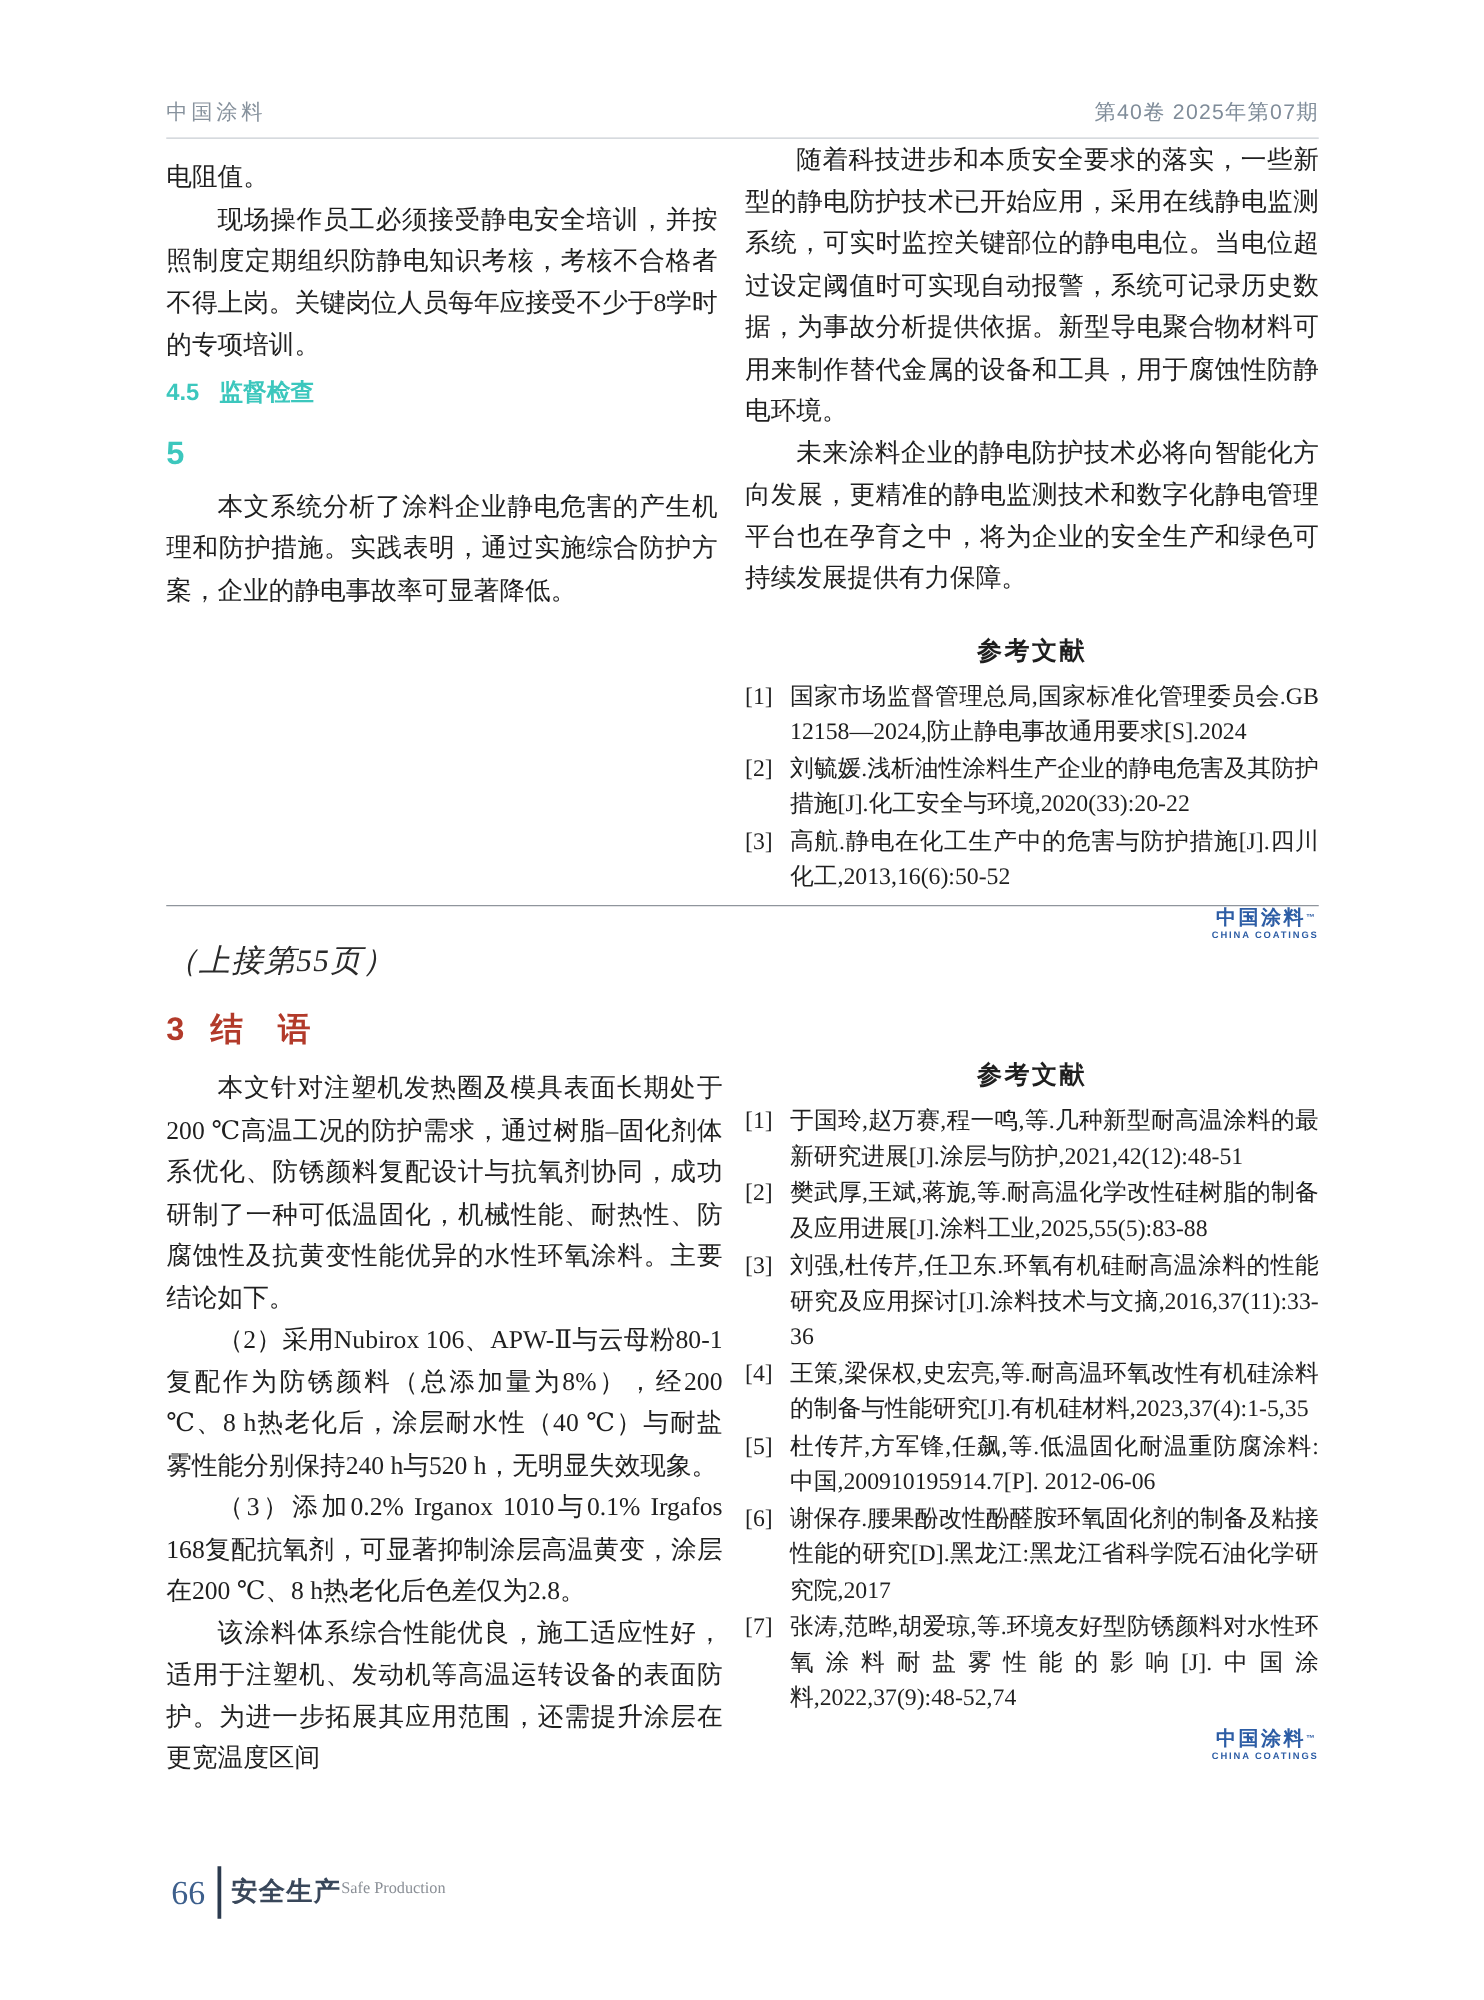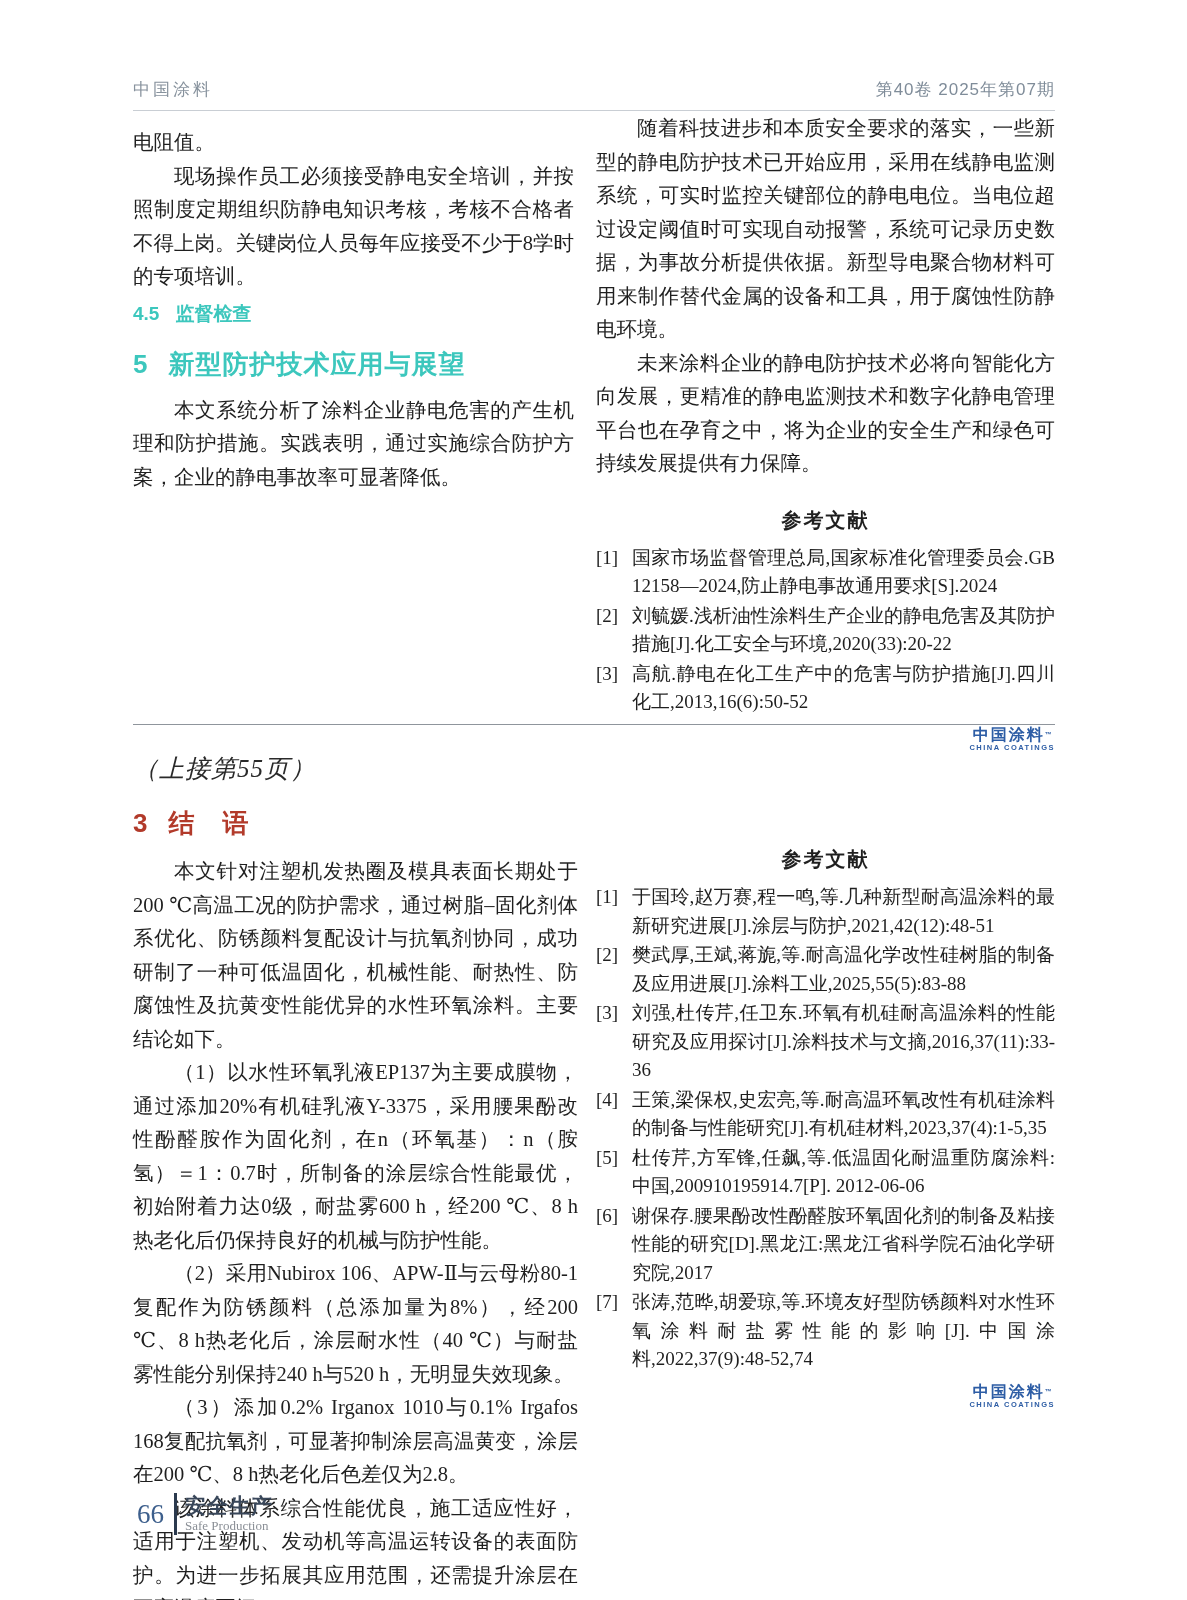--- a/index.html
+++ b/index.html
@@ -88,21 +88,21 @@
   
   .page-footer{
     left:137px;top:1492px;display:flex;align-items:center;
   }
   .page-footer .pnum{
     font-size:27px;color:#3d5f8c;margin-right:10px;line-height:44px;
   }
   .page-footer .fbar{
     width:3px;height:42px;background:#2b3a4e;margin-right:8px;
   }
-  .page-footer .fcol{display:flex;flex-direction:column;justify-content:space-between;}
+  .page-footer .fcol{display:flex;flex-direction:row;justify-content:space-between;}
   .page-footer .fcn{
     font-family:"Liberation Sans","DejaVu Sans",sans-serif;
     font-weight:bold;font-size:21px;color:#39475a;line-height:24px;letter-spacing:1px;
   }
   .page-footer .fen{
     font-size:13px;color:#8a8f96;line-height:16px;
   }
 </style>
 </head>
 <body>
@@ -114,21 +114,20 @@
 
 <div class="col a1-left">
   <p class="body noindent">电阻值。</p>
   <p class="body">现场操作员工必须接受静电安全培训，并按照制度定期组织防静电知识考核，考核不合格者不得上岗。关键岗位人员每年应接受不少于8学时的专项培训。</p>
   <div class="h-sub">
     <span class="num">4.5</span>
     <span>监督检查</span>
   </div>
   <div class="h-main">
     <span class="num">5</span>
-    <span>新型防护技术应用与展望</span>
   </div>
   <p class="body">本文系统分析了涂料企业静电危害的产生机理和防护措施。实践表明，通过实施综合防护方案，企业的静电事故率可显著降低。</p>
 </div>
 
 <div class="col a1-right">
   <p class="body">随着科技进步和本质安全要求的落实，一些新型的静电防护技术已开始应用，采用在线静电监测系统，可实时监控关键部位的静电电位。当电位超过设定阈值时可实现自动报警，系统可记录历史数据，为事故分析提供依据。新型导电聚合物材料可用来制作替代金属的设备和工具，用于腐蚀性防静电环境。</p>
   <p class="body">未来涂料企业的静电防护技术必将向智能化方向发展，更精准的静电监测技术和数字化静电管理平台也在孕育之中，将为企业的安全生产和绿色可持续发展提供有力保障。</p>
   <div class="ref-title">参考文献</div>
   <div class="ref">
     <span class="ref-num">[1]</span>
@@ -153,21 +152,20 @@
 <div class="abs divider"></div>
 
 <div class="abs continuation">（上接第55页）</div>
 
 <div class="col a2-left">
   <div class="h-main red">
     <span class="num">3</span>
     <span>结　语</span>
   </div>
   <p class="body">本文针对注塑机发热圈及模具表面长期处于200 ℃高温工况的防护需求，通过树脂–固化剂体系优化、防锈颜料复配设计与抗氧剂协同，成功研制了一种可低温固化，机械性能、耐热性、防腐蚀性及抗黄变性能优异的水性环氧涂料。主要结论如下。</p>
-  <p class="body">（1）以水性环氧乳液EP137为主要成膜物，通过添加20%有机硅乳液Y-3375，采用腰果酚改性酚醛胺作为固化剂，在n（环氧基）：n（胺氢）＝1：0.7时，所制备的涂层综合性能最优，初始附着力达0级，耐盐雾600 h，经200 ℃、8 h热老化后仍保持良好的机械与防护性能。</p>
   <p class="body">（2）采用Nubirox 106、APW-Ⅱ与云母粉80-1复配作为防锈颜料（总添加量为8%），经200 ℃、8 h热老化后，涂层耐水性（40 ℃）与耐盐雾性能分别保持240 h与520 h，无明显失效现象。</p>
   <p class="body">（3）添加0.2% Irganox 1010与0.1% Irgafos 168复配抗氧剂，可显著抑制涂层高温黄变，涂层在200 ℃、8 h热老化后色差仅为2.8。</p>
   <p class="body">该涂料体系综合性能优良，施工适应性好，适用于注塑机、发动机等高温运转设备的表面防护。为进一步拓展其应用范围，还需提升涂层在更宽温度区间</p>
 </div>
 
 <div class="col a2-right">
   <div class="ref-title">参考文献</div>
   <div class="ref">
     <span class="ref-num">[1]</span>
     <span class="ref-text">于国玲,赵万赛,程一鸣,等.几种新型耐高温涂料的最新研究进展[J].涂层与防护,2021,42(12):48-51</span>

